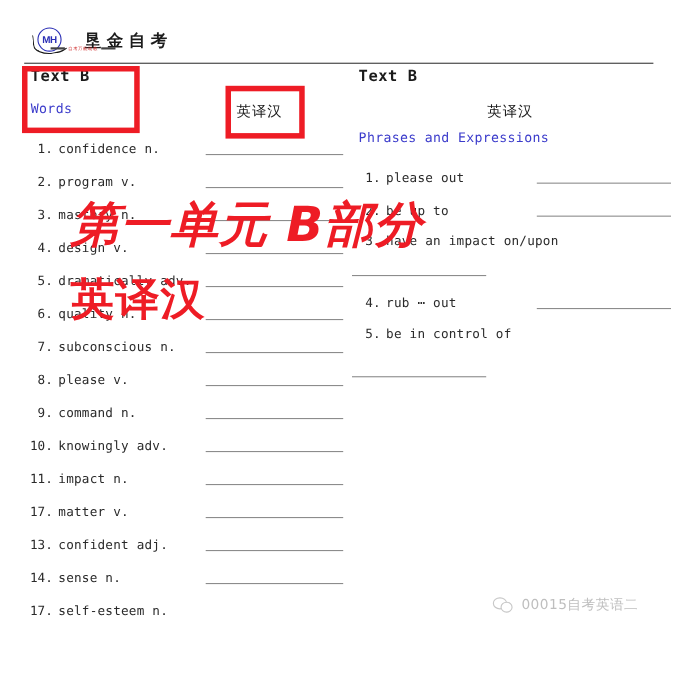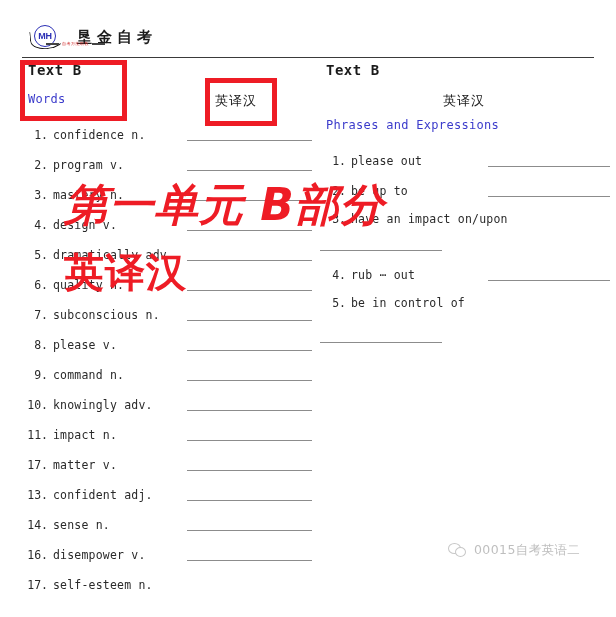--- a/index.html
+++ b/index.html
@@ -345,25 +345,20 @@
         <span class="wnum">13.</span>
         <span class="wterm">confident adj.</span>
         <span class="blank blank-l"></span>
       </li>
       <li class="wrow">
         <span class="wnum">14.</span>
         <span class="wterm">sense n.</span>
         <span class="blank blank-l"></span>
       </li>
       <li class="wrow">
-        <span class="wnum">16.</span>
-        <span class="wterm">disempower v.</span>
-        <span class="blank blank-l"></span>
-      </li>
-      <li class="wrow">
         <span class="wnum">17.</span>
         <span class="wterm">self-esteem n.</span>
 
       </li>
 
     </ul>
   </div>
 
   <div class="col col-right">
     <div class="text-title">Text B</div>

